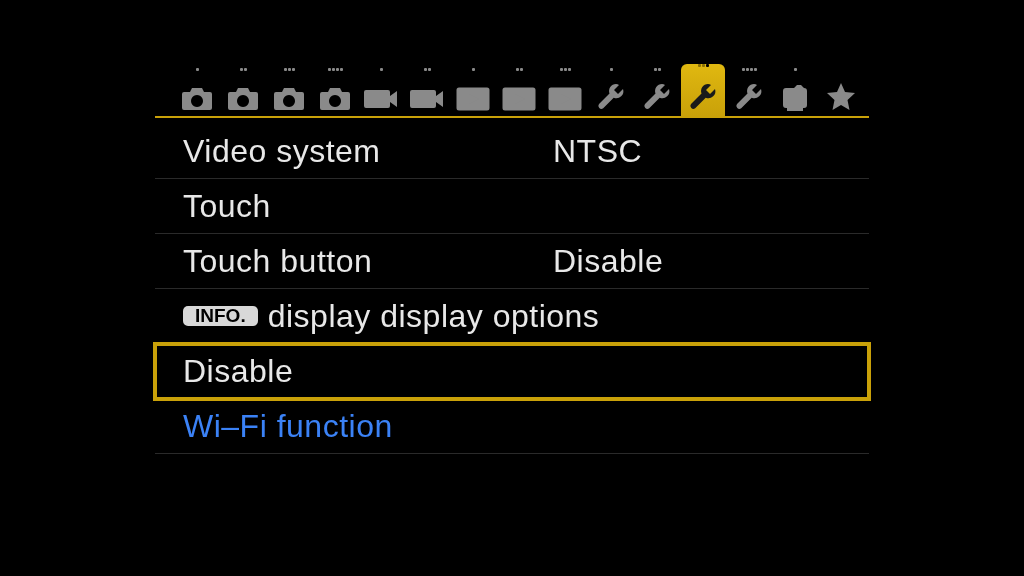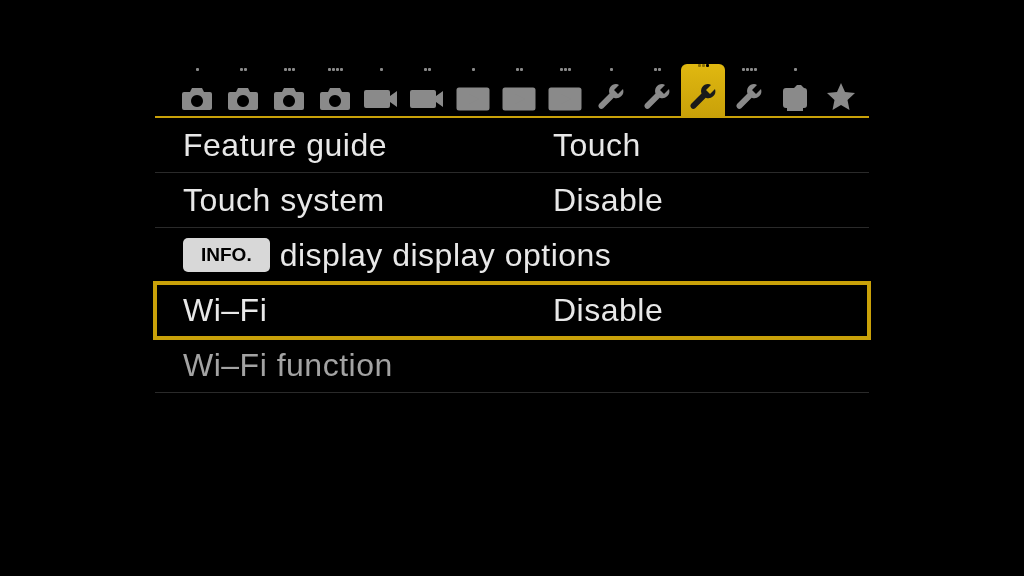--- a/index.html
+++ b/index.html
@@ -69,38 +69,38 @@
       border-bottom: 1px solid #2a2a2a;
       padding-left: 28px;
       font-size: 32px;
       color: #e8e8e8;
       letter-spacing: 0.5px;
       position: relative;
     }
     .row.first { margin-top: 6px; }
     .row .label { width: 370px; display: flex; align-items: center; gap: 10px; }
     .row .value { flex: 1; }
-    .row.disabled { color: #a3a3a3; }
+    .row.disabled { color: #3b82f6; }
     .row.selected {
       background: #000;
       outline: 4px solid #c9a109;
       outline-offset: -2px;
     }
     .info-badge {
       display: inline-flex;
       align-items: center;
       justify-content: center;
       background: #d8d8d8;
       color: #000;
       font-weight: bold;
       font-size: 19px;
       letter-spacing: 0px;
-      padding: 1px 18px;
+      padding: 1px 12px;
       border-radius: 5px;
-      height: 34px;
+      height: 20px;
     }
     .info-badge::after { content: ""; }
   </style>
 </head>
 <body>
 
 <div class="screen">
   <div class="tabs" id="tabs">
       <div class="tab">
         <div class="dots">
@@ -265,42 +265,42 @@
       <div class="tab">
         <span>
           <svg width="32" height="30" viewBox="0 0 32 30">
             <path class="tab-icon" d="M16 1 l4 9 l10 1 l-7.5 7 l2 10 L16 23 l-8.5 5 l2 -10 L2 11 l10 -1 z"></path>
           </svg>
         </span>
       </div>
     </div>
   <div class="divider"></div>
   <div class="menu" id="menu">
+      <div class="row first">
+        <div class="label">
+          <span>Video system</span>
+        </div>
+        <div class="value">NTSC</div>
+      </div>
+      <div class="row">
+        <div class="value">Touch</div>
+      </div>
       <div class="row">
         <div class="label">
-          <span>Feature guide</span>
-        </div>
-        <div class="value">Touch</div>
-      </div>
-      <div class="row">
-        <div class="label">
-          <span>Touch system</span>
+          <span>Touch button</span>
         </div>
         <div class="value">Disable</div>
       </div>
       <div class="row">
         <div class="label" style="width: auto;">
           <span class="info-badge">INFO.</span>
           <span>display display options</span>
         </div>
       </div>
       <div class="row selected">
-        <div class="label">
-          <span>Wi–Fi</span>
-        </div>
         <div class="value">Disable</div>
       </div>
       <div class="row disabled">
         <div class="label">
           <span>Wi–Fi function</span>
         </div>
         <div class="value"></div>
       </div>
     </div>
 </div>

